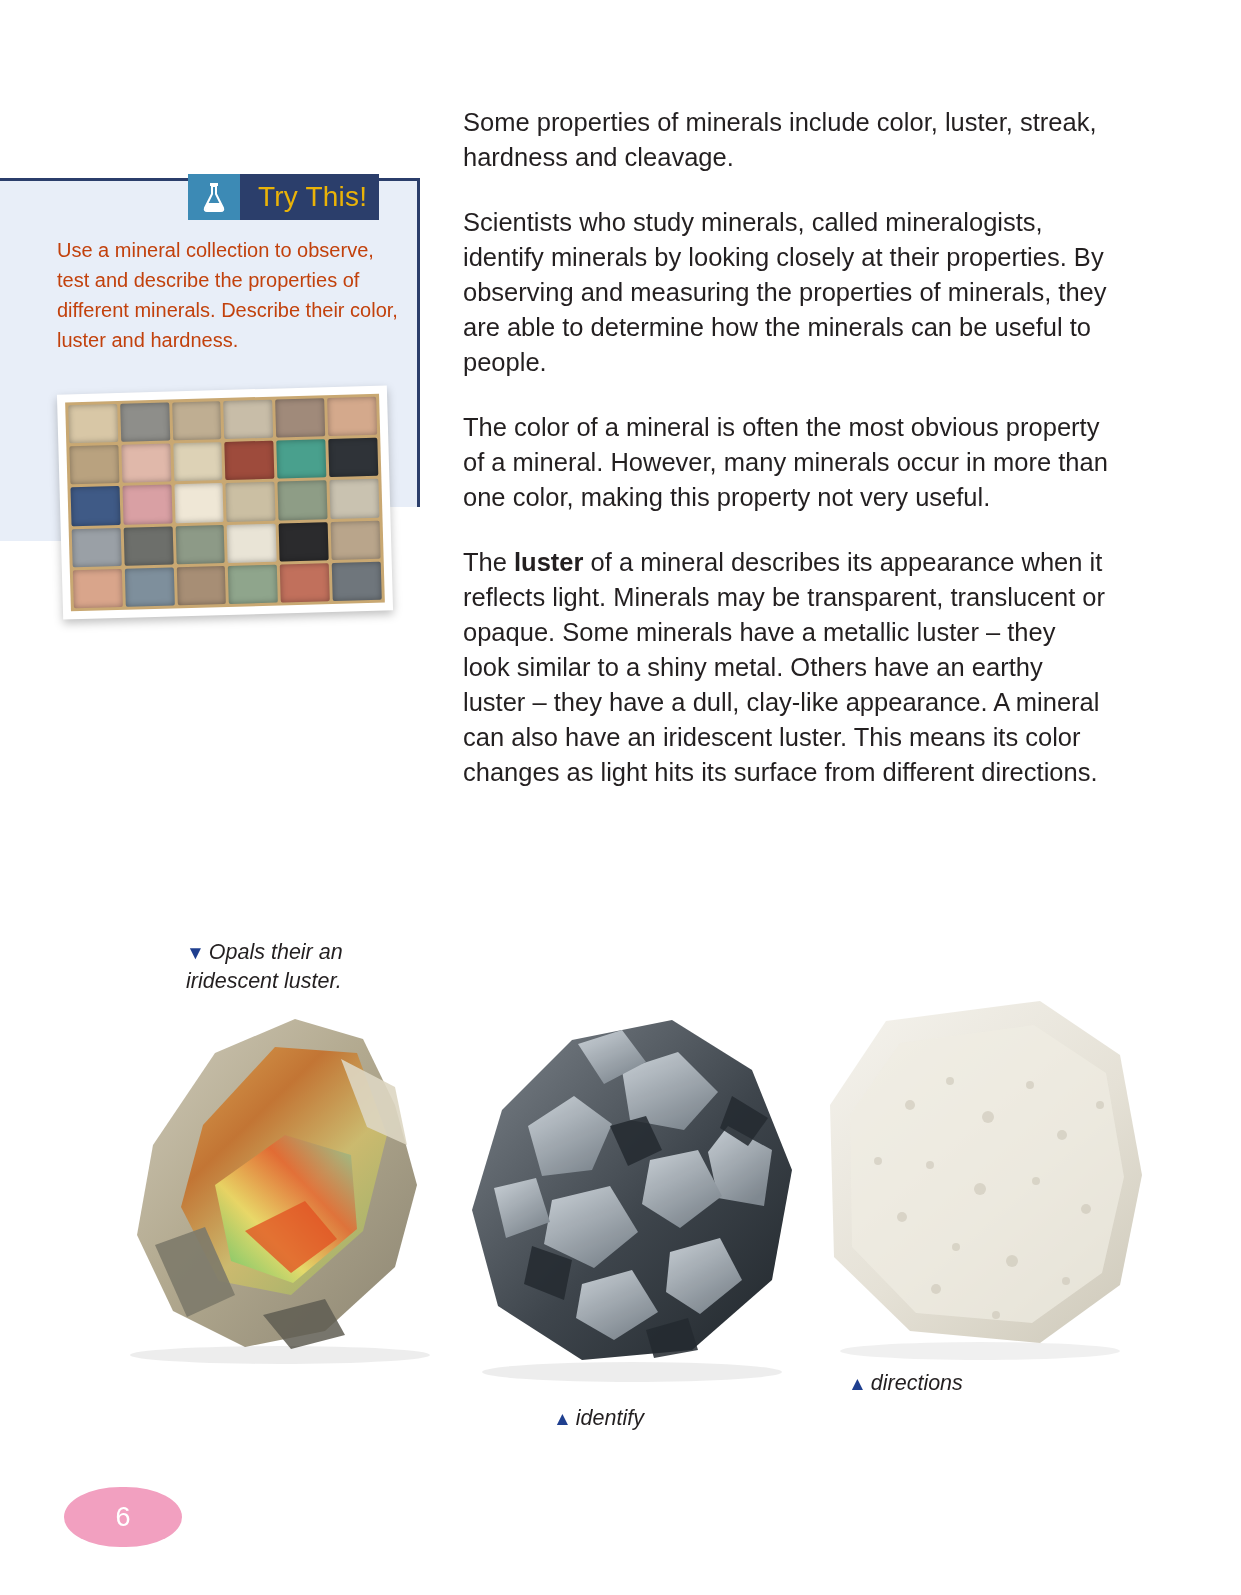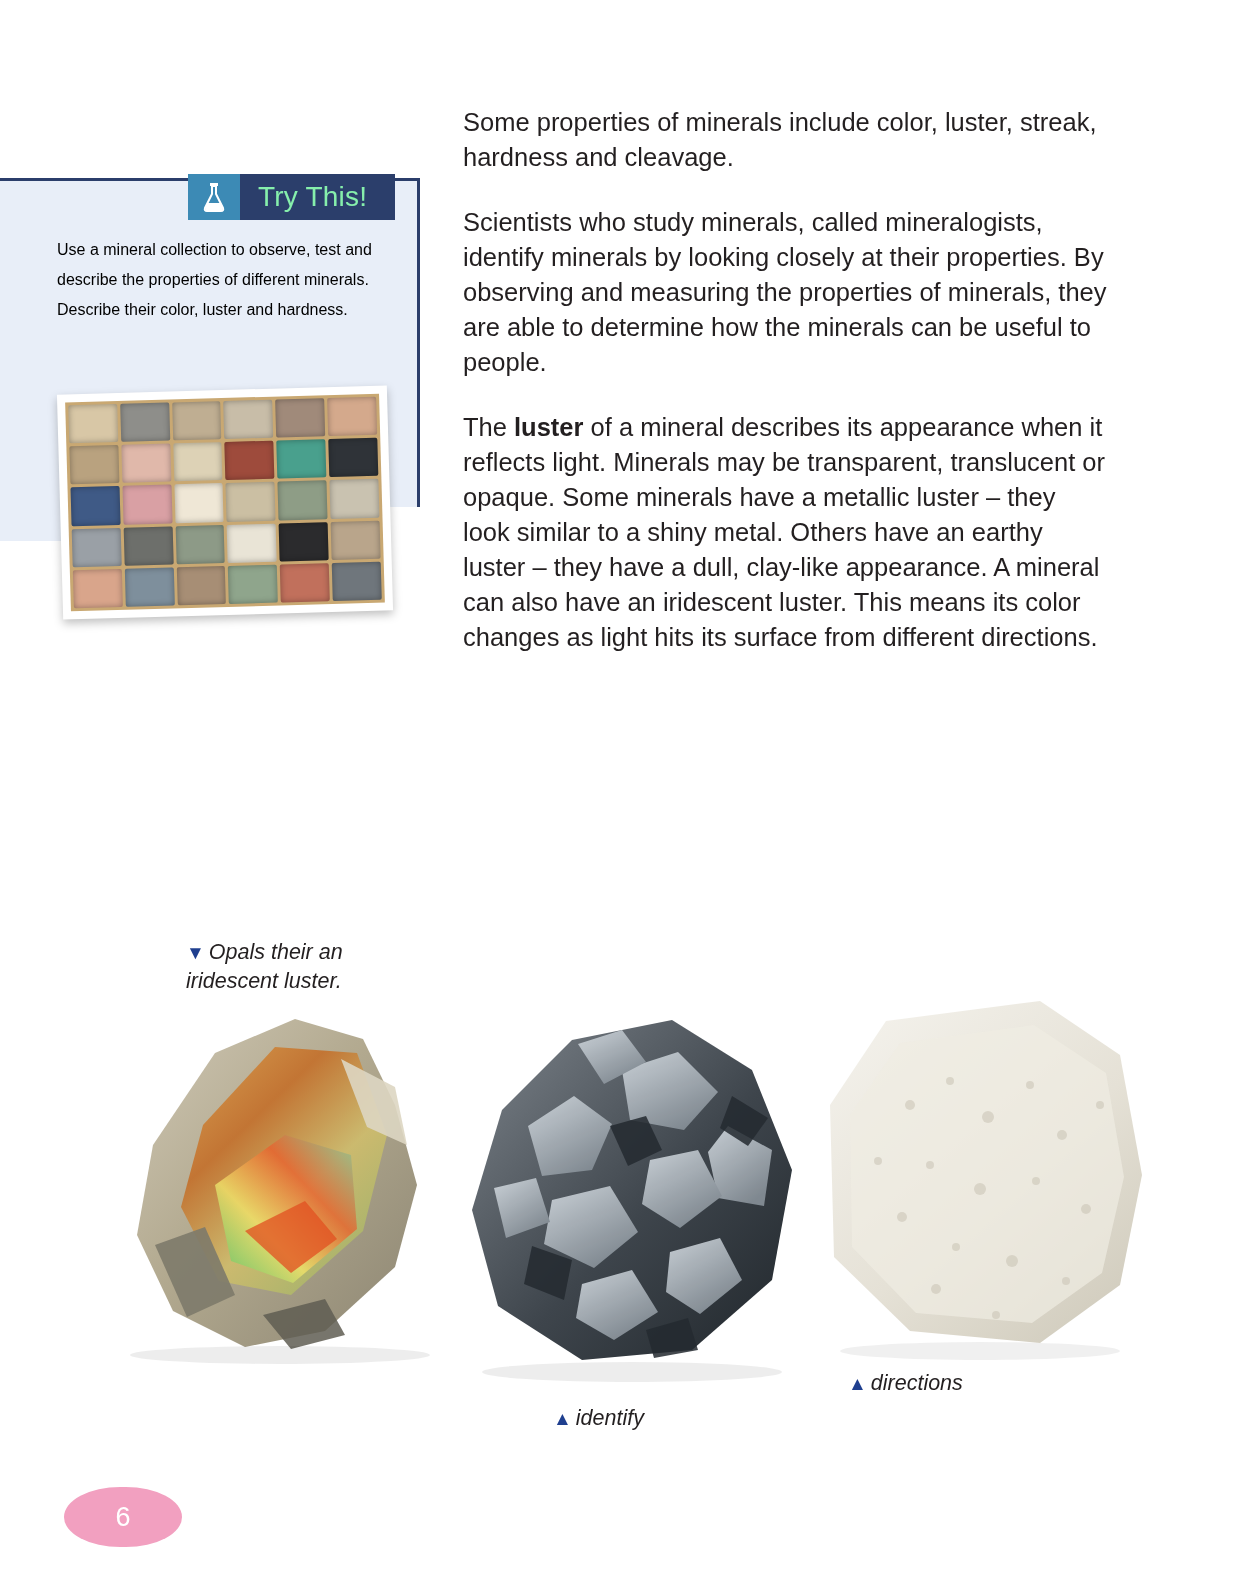--- a/index.html
+++ b/index.html
@@ -52,35 +52,35 @@
   .trythis-iconbox {
     width: 52px;
     background: #3c8ab5;
     display: flex;
     align-items: center;
     justify-content: center;
   }
   .flask-icon svg { display: block; }
   .trythis-labelbox {
     background: #2b3e6b;
-    color: #86efac;
+    color: #eab308;
     font-size: 28px;
     line-height: 46px;
-    padding: 0 28px 0 18px;
+    padding: 0 12px 0 18px;
     white-space: nowrap;
     letter-spacing: .2px;
   }
   .trythis-body {
     position: absolute;
     left: 57px;
     top: 235px;
     width: 346px;
-    font-size: 16px;
+    font-size: 20px;
     line-height: 30px;
-    color: #000000;
+    color: #c2410c;
     z-index: 3;
   }
 
   
   .collection-photo {
     position: absolute;
     left: 60px;
     top: 390px;
     width: 330px;
     height: 225px;
@@ -253,20 +253,21 @@
       <i style="background:#a78e75"></i>
     <i style="background:#8fa58c"></i>
       <i style="background:#c1705c"></i>
       <i style="background:#6f767c"></i>
   </div>
 </div>
 
 <div class="article">
   <p>Some properties of minerals include color, luster, streak, hardness and cleavage.</p>
   <p>Scientists who study minerals, called mineralogists, identify minerals by looking closely at their properties. By observing and measuring the properties of minerals, they are able to determine how the minerals can be useful to people.</p>
+  <p>The color of a mineral is often the most obvious property of a mineral. However, many minerals occur in more than one color, making this property not very useful.</p>
   <p><span>The </span><b>luster</b><span> of a mineral describes its appearance when it reflects light. Minerals may be transparent, translucent or opaque. Some minerals have a metallic luster – they look similar to a shiny metal. Others have an earthy luster – they have a dull, clay-like appearance. A mineral can also have an iridescent luster. This means its color changes as light hits its surface from different directions.</span></p>
 </div>
 
 <div class="caption caption-opal">
   <span class="tri">▼</span><span>Opals their an iridescent luster.</span>
 </div>
 
 <div class="caption caption-magnetite">
   <span class="tri">▲</span><span>identify</span>
 </div>

